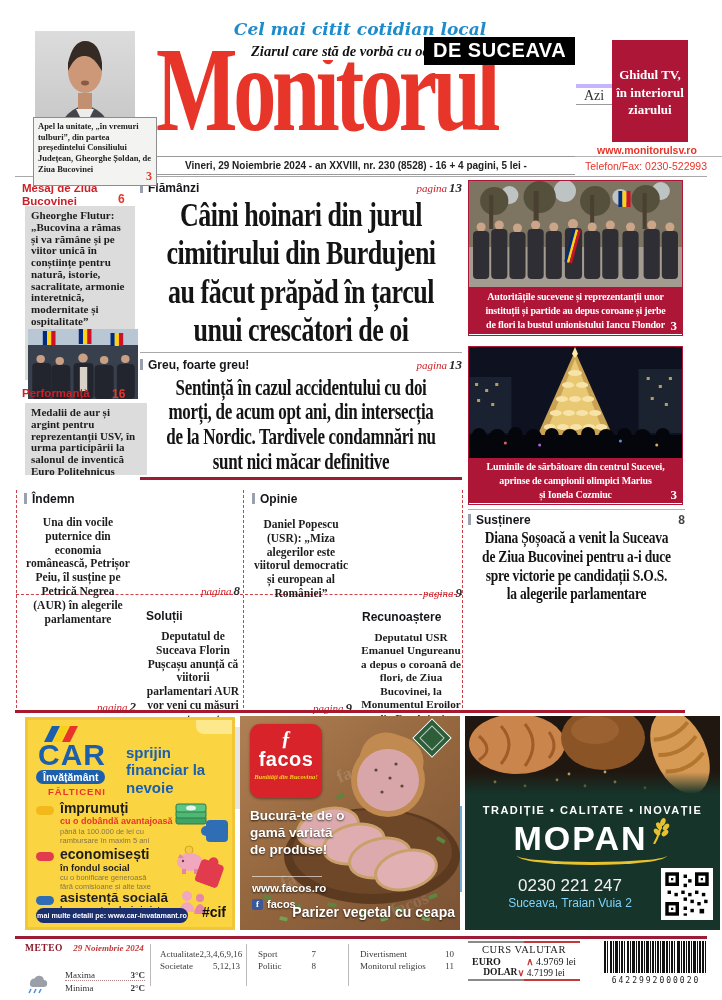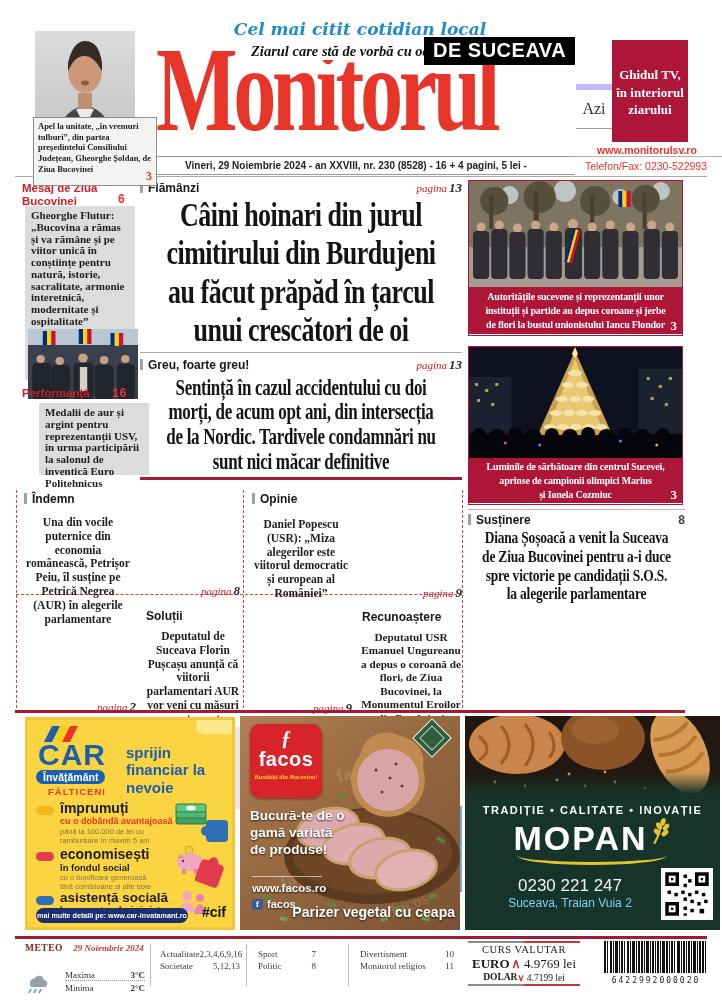--- a/index.html
+++ b/index.html
@@ -56,21 +56,21 @@
       <ellipse cx="50" cy="40" rx="17" ry="22" fill="#cd9878"></ellipse>
       <path d="M33,32 Q38,10 50,10 Q64,10 67,32 L67,40 Q58,24 50,25 Q40,24 33,40 Z" fill="#352a24"></path>
       <ellipse cx="50" cy="52" rx="4" ry="2.4" fill="#8a5a45"></ellipse>
     </svg>
   </div>
   <div class="abs" style="left:33px;top:117px;width:114px;background:#f3f3f1;border:1px solid #8d8d8d;padding:3px 4px 11px;z-index:3;font-weight:bold;font-size:8.5px;line-height:1.25;color:#222;">
     <span>Apel la unitate, „în vremuri tulburi”, din partea președintelui Consiliului Județean, Gheorghe Șoldan, de Ziua Bucovinei</span>
     <b class="abs" style="right:4px;bottom:1px;color:#e8352a;font-size:12px;">3</b>
   </div>
 
-  <div class="abs center" style="left:576px;top:84px;width:36px;font-size:16px;color:#333;border-top:6px solid #c4b5fd;border-bottom:1px solid #9a9a9a;padding:10px 0;">Azi</div>
+  <div class="abs center" style="left:576px;top:84px;width:36px;font-size:14px;color:#333;border-top:4px solid #c4b5fd;border-bottom:1px solid #9a9a9a;padding:0 0;">Azi</div>
   <div class="abs pre center" style="left:612px;top:40px;width:76px;height:102px;background:#ae1637;color:#fff;font-weight:bold;font-size:13px;line-height:1.35;padding-top:26px;box-sizing:border-box;">Ghidul TV,
 în interiorul
 ziarului</div>
   <div class="abs sans center" style="left:577px;top:144px;width:140px;font-weight:bold;font-size:10.5px;color:#e8352a;">www.monitorulsv.ro</div>
   <div class="abs sans center" style="left:570px;top:156px;width:152px;font-weight:normal;font-size:10.5px;color:#e8352a;border-top:1px solid #b5b5b5;padding-top:3px;">Telefon/Fax: 0230-522993</div>
 
   <div class="abs sans center" style="left:137px;top:156px;width:438px;font-weight:bold;font-size:10px;color:#222;border-top:1px solid #9a9a9a;border-bottom:1px solid #9a9a9a;padding:3px 0;">Vineri, 29 Noiembrie 2024 - an XXVIII, nr. 230 (8528) - 16 + 4 pagini, 5 lei -</div>
 
   <div class="abs hair" style="left:15px;top:176px;width:692px;"></div>
 
@@ -107,22 +107,22 @@
             <rect x="43" y="34" width="19" height="36" rx="4"></rect>
             <rect x="63" y="36" width="18" height="34" rx="4"></rect>
             <rect x="84" y="35" width="17" height="35" rx="4"></rect>
         </g>
         <rect x="49" y="38" width="7" height="24" fill="#d8d2c6"></rect>
       </svg>
     </div>
   </div>
 
   <div class="abs kick-red" style="left:22px;top:387px;">Performanță</div>
-  <div class="abs fnum" style="left:112px;top:387px;font-size:12px;font-family:Liberation Mono, monospace;">16</div>
-  <div class="abs graybox" style="left:39px;top:403px;width:110px;height:72px;">
+  <div class="abs fnum" style="left:112px;top:387px;font-size:12px;">16</div>
+  <div class="abs graybox" style="left:25px;top:403px;width:122px;height:72px;">
     <div class="graytext">Medalii de aur și argint pentru reprezentanții USV, în urma participării la salonul de inventică Euro Politehnicus</div>
   </div>
 
   <div class="abs" style="left:140px;top:180px;width:322px;display:flex;justify-content:space-between;align-items:baseline;">
     <span class="kick"><span class="bar"></span><span>Flămânzi</span></span>
     <span class="pagrow"><span class="pgw">pagina</span><b class="pgn">13</b></span>
   </div>
   <div class="abs headline pre center" style="left:140px;top:197px;width:322px;font-size:26px;line-height:1.11;letter-spacing:-0.5px;transform:scale(1,1.32);transform-origin:center top;">Câini hoinari din jurul
 cimitirului din Burdujeni
 au făcut prăpăd în țarcul
@@ -688,21 +688,21 @@
         <span>11</span>
       </div>
   </div>
 
   <div class="abs" style="left:468px;top:941px;width:112px;">
     <div class="curs-rule">
         <span style="background:#8a8a8a;"></span>
         <span style="background:#c23b3b;"></span>
       </div>
     <div class="center" style="font-size:10.5px;letter-spacing:0.5px;color:#222;margin:1px 0;">CURS VALUTAR</div>
-    <div style="display:flex;justify-content:space-between;font-size:13px;padding:0 4px;">
+    <div style="display:flex;justify-content:space-between;font-size:10px;padding:0 4px;">
       <b style="font-variant:small-caps;">EURO</b>
       <span><b style="color:#c23b3b;">∧</b> <span>4.9769 lei</span></span>
     </div>
     <div style="display:flex;justify-content:center;font-size:9.5px;padding:0 4px;">
       <b style="font-variant:small-caps;">DOLAR</b>
       <span><b style="color:#c23b3b;">∨</b> <span>4.7199 lei</span></span>
     </div>
     <div class="curs-rule" style="margin-top:1px;">
         <span style="background:#8a8a8a;"></span>
         <span style="background:#c23b3b;"></span>

